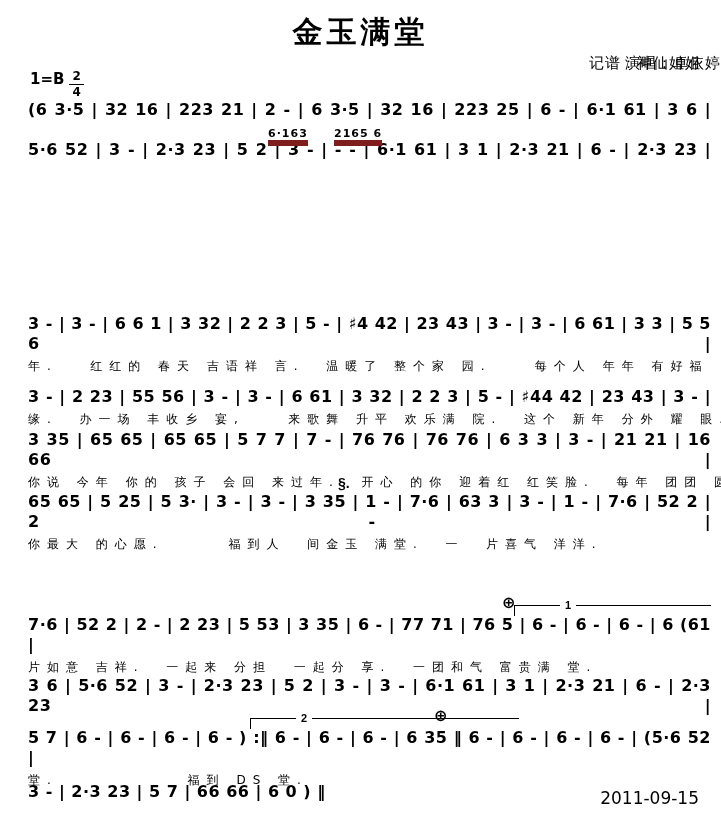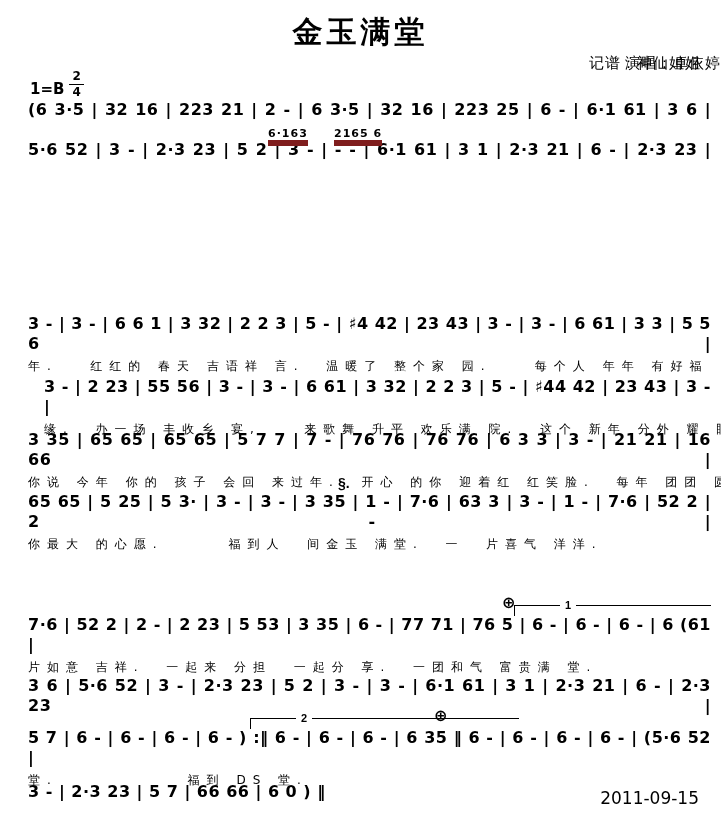--- a/index.html
+++ b/index.html
@@ -15,21 +15,21 @@
   .performer{
     position:absolute;top:54px;left:0;width:100%;
     text-align:right;font-size:15px;font-weight:normal;letter-spacing:1px;
   }
   .notator{
     position:absolute;top:54px;right:20px;
     font-size:15px;font-weight:normal;letter-spacing:1px;
   }
   .keysig{
     position:absolute;top:70px;left:30px;
-    font-size:15px;font-weight:bold;display:flex;align-items:flex-end;
+    font-size:15px;font-weight:bold;display:flex;align-items:flex-start;
     font-family:"DejaVu Sans",sans-serif;
   }
   .frac{display:inline-flex;flex-direction:column;align-items:center;
     font-size:12px;font-weight:bold;line-height:1.05;margin-left:5px;}
   .frac .num{border-bottom:1.5px solid #000;padding:0 3px 1px;}
   .frac .den{padding-top:1px;}
   #score{position:absolute;left:0;top:0;width:100%;height:100%;}
   .system{position:absolute;left:28px;right:10px;}
   .notes{
     font-family:"DejaVu Sans",sans-serif;
@@ -81,21 +81,21 @@
       </div>
       <div class="system" style="top: 140px;">
         <div class="notes">5·6 52 | 3 - | 2·3 23 | 5 2 | 3 - | - - | 6·1 61 | 3 1 | 2·3 21 | 6 - | 2·3 23 |</div>
         <span class="orn" style="left: 240px;">6·163</span>
         <span class="orn" style="left: 306px;">2165 6</span>
       </div>
       <div class="system" style="top: 314px;">
         <div class="notes">3 - | 3 - | 6 6 1 | 3 32 | 2 2 3 | 5 - | ♯4 42 | 23 43 | 3 - | 3 - | 6 61 | 3 3 | 5 5 6 |</div>
         <div class="lyrics">年.   红红的 春天 吉语祥 言.  温暖了 整个家 园.    每个人 年年 有好福</div>
       </div>
-      <div class="system" style="top: 377px; margin-left: 16px;">
+      <div class="system" style="top: 387px;">
         <div class="notes">3 - | 2 23 | 55 56 | 3 - | 3 - | 6 61 | 3 32 | 2 2 3 | 5 - | ♯44 42 | 23 43 | 3 - |</div>
         <div class="lyrics">缘.  办一场 丰收乡 宴,    来歌舞 升平 欢乐满 院.  这个 新年 分外 耀 眼.</div>
       </div>
       <div class="system" style="top: 430px;">
         <div class="notes">3 35 | 65 65 | 65 65 | 5 7 7 | 7 - | 76 76 | 76 76 | 6 3 3 | 3 - | 21 21 | 16 66 |</div>
         <div class="lyrics">你说 今年 你的 孩子 会回 来过年.  开心 的你 迎着红 红笑脸.  每年 团团 圆 圆是</div>
       </div>
       <div class="system" style="top: 492px;">
         <div class="notes">65 65 | 5 25 | 5 3· | 3 - | 3 - | 3 35 | 1 - | 7·6 | 63 3 | 3 - | 1 - | 7·6 | 52 2 | 2 - |</div>
         <div class="lyrics">你最大 的心愿.      福到人  间金玉 满堂.  一  片喜气 洋洋.</div>

